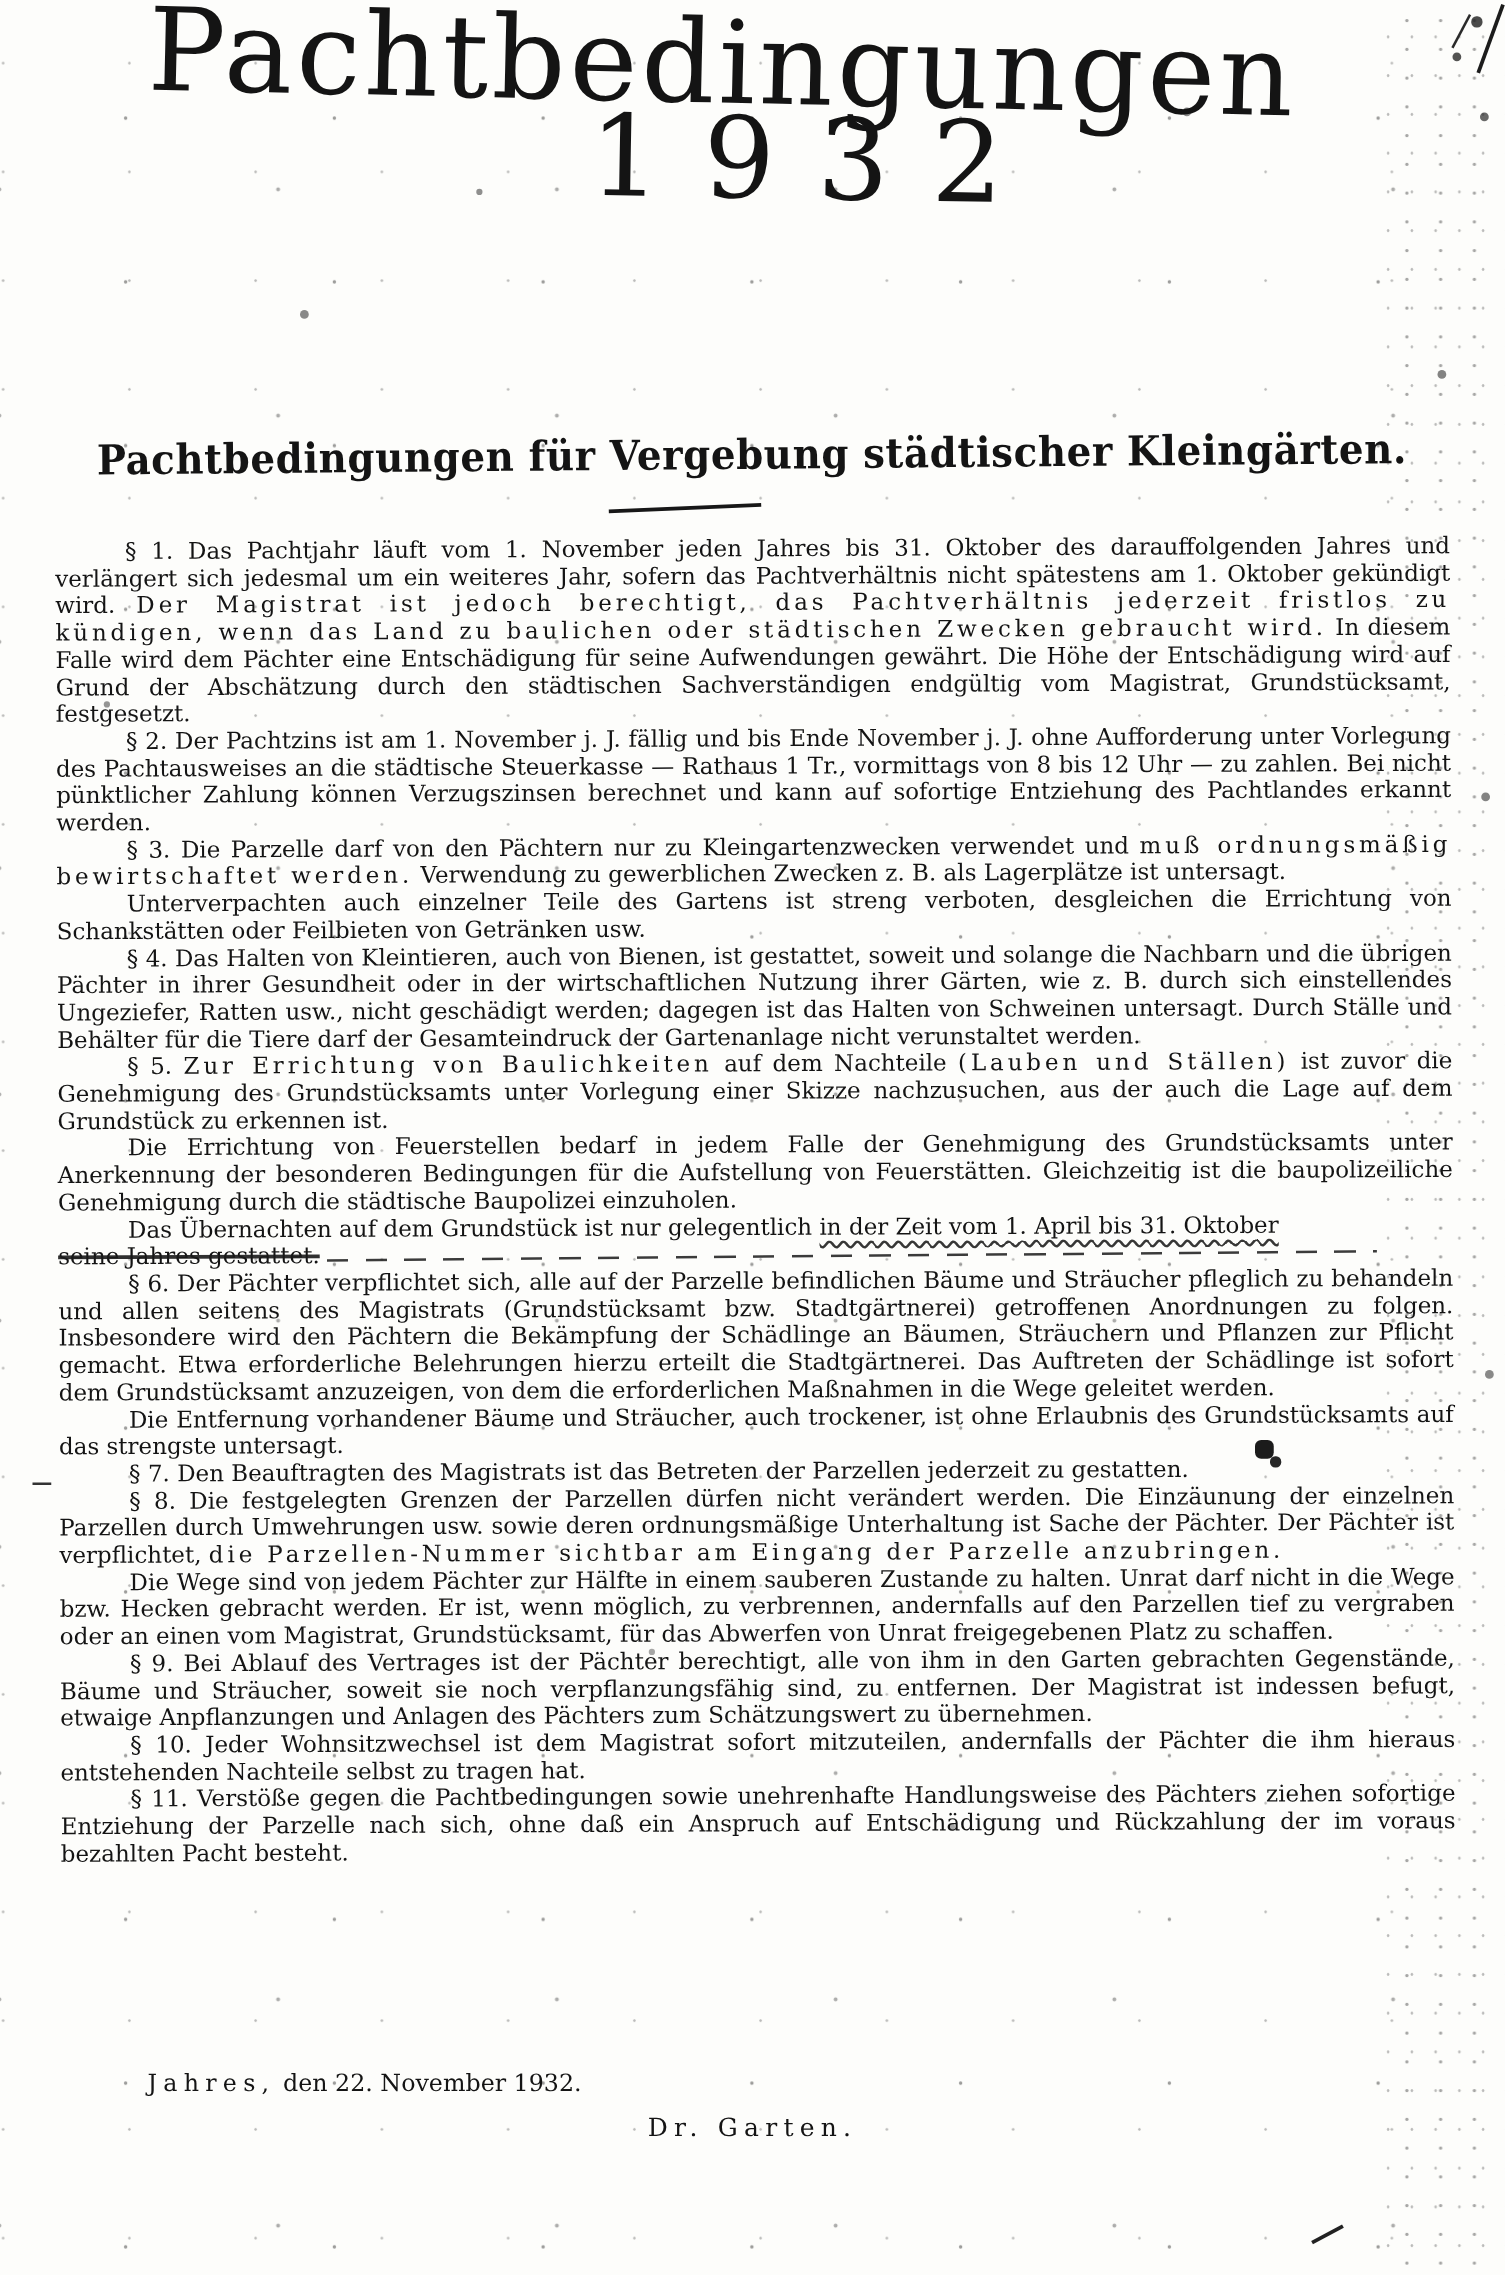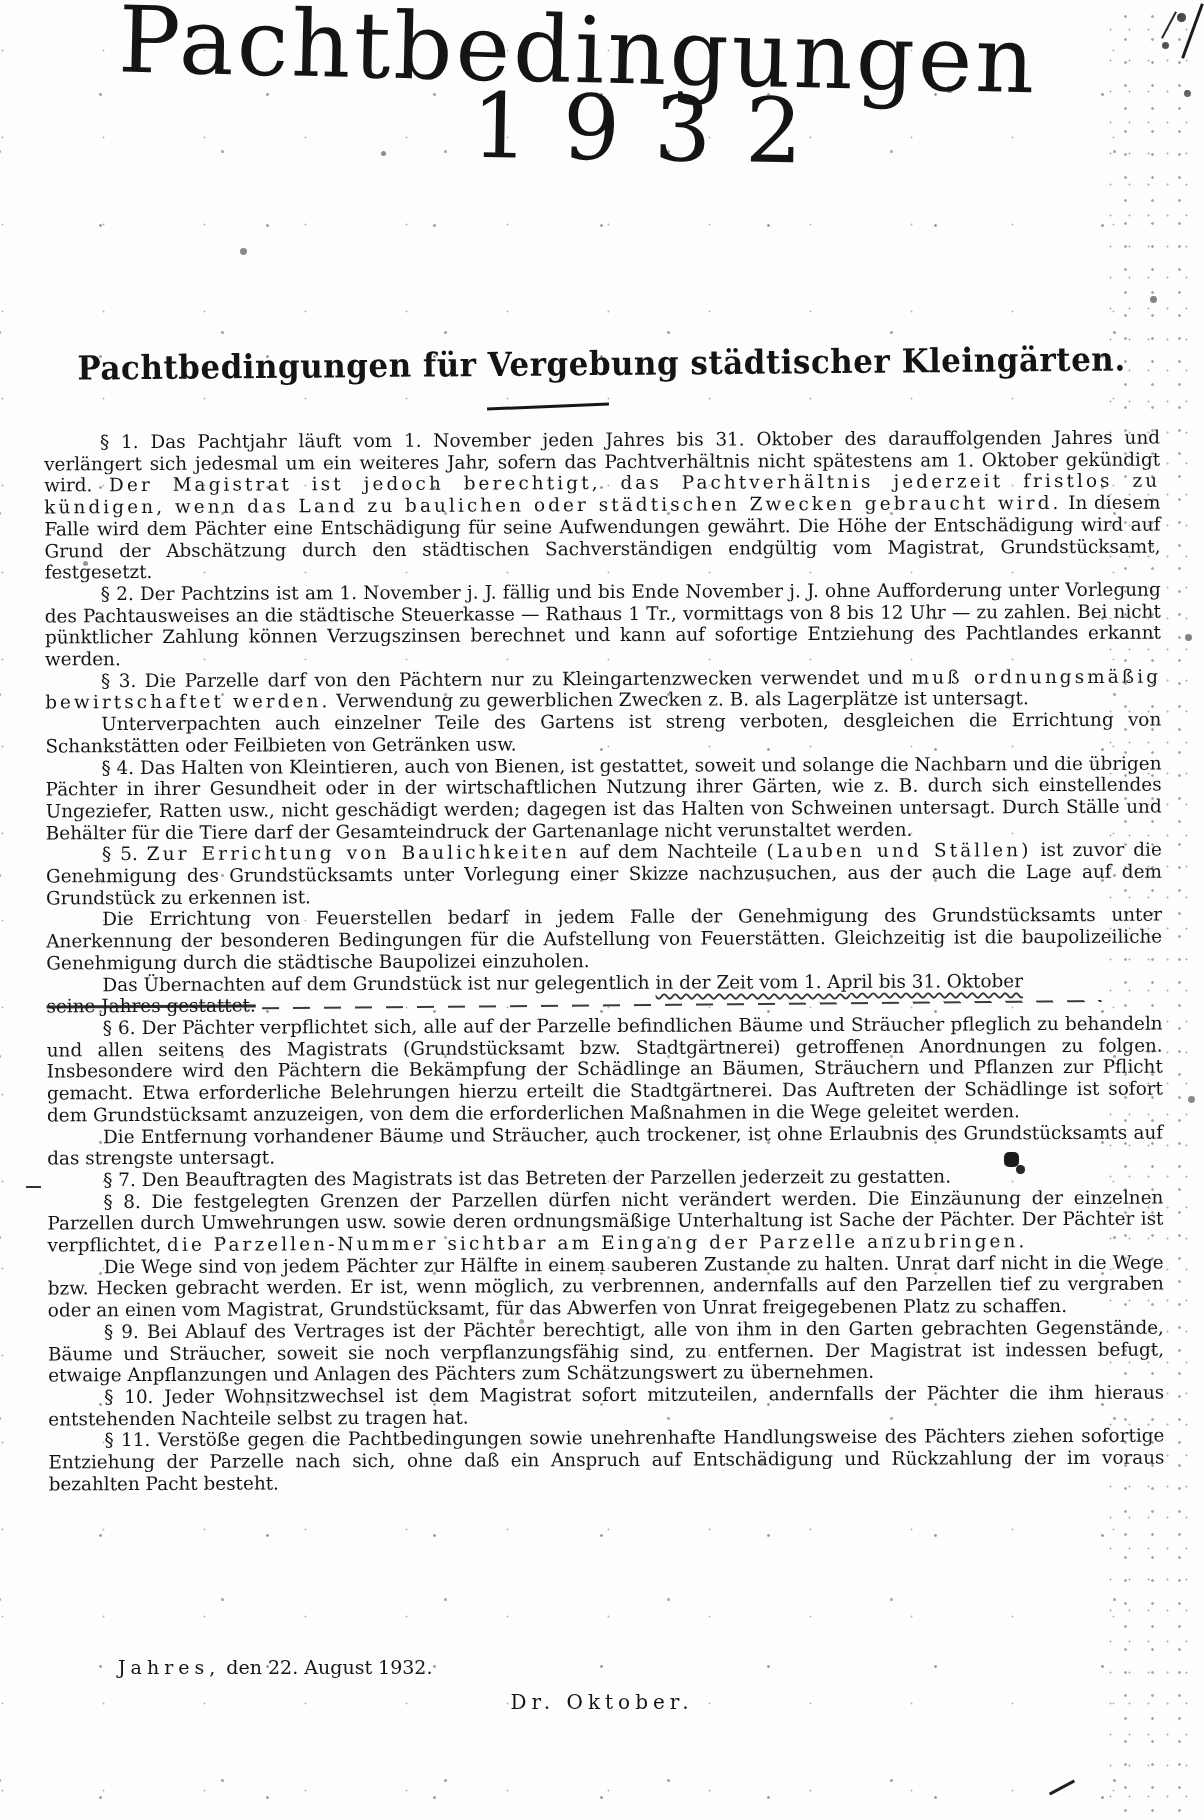--- a/index.html
+++ b/index.html
@@ -130,16 +130,16 @@
       <p class="para"><span class="seg-n">Die Entfernung vorhandener Bäume und Sträucher, auch trockener, ist ohne Erlaubnis des Grundstücksamts auf das strengste untersagt.</span></p>
       <p class="para"><span class="seg-n">§ 7. Den Beauftragten des Magistrats ist das Betreten der Parzellen jederzeit zu gestatten.</span></p>
       <p class="para"><span class="seg-n">§ 8. Die festgelegten Grenzen der Parzellen dürfen nicht verändert werden. Die Einzäunung der einzelnen Parzellen durch Umwehrungen usw. sowie deren ordnungsmäßige Unterhaltung ist Sache der Pächter. Der Pächter ist verpflichtet, </span><span class="seg-sp">die Parzellen-Nummer sichtbar am Eingang der Parzelle anzubringen.</span></p>
       <p class="para"><span class="seg-n">Die Wege sind von jedem Pächter zur Hälfte in einem sauberen Zustande zu halten. Unrat darf nicht in die Wege bzw. Hecken gebracht werden. Er ist, wenn möglich, zu verbrennen, andernfalls auf den Parzellen tief zu vergraben oder an einen vom Magistrat, Grundstücksamt, für das Abwerfen von Unrat freigegebenen Platz zu schaffen.</span></p>
       <p class="para"><span class="seg-n">§ 9. Bei Ablauf des Vertrages ist der Pächter berechtigt, alle von ihm in den Garten gebrachten Gegenstände, Bäume und Sträucher, soweit sie noch verpflanzungsfähig sind, zu entfernen. Der Magistrat ist indessen befugt, etwaige Anpflanzungen und Anlagen des Pächters zum Schätzungswert zu übernehmen.</span></p>
       <p class="para"><span class="seg-n">§ 10. Jeder Wohnsitzwechsel ist dem Magistrat sofort mitzuteilen, andernfalls der Pächter die ihm hieraus entstehenden Nachteile selbst zu tragen hat.</span></p>
       <p class="para"><span class="seg-n">§ 11. Verstöße gegen die Pachtbedingungen sowie unehrenhafte Handlungsweise des Pächters ziehen sofortige Entziehung der Parzelle nach sich, ohne daß ein Anspruch auf Entschädigung und Rückzahlung der im voraus bezahlten Pacht besteht.</span></p>
     </div>
 
   <div class="footer">
-    <div class="date-line"><span class="date-city">Jahres,</span><span> den 22. August 1932.</span></div>
-    <div class="signer-line">Dr. Oktober.</div>
+    <div class="date-line"><span class="date-city">Jahres,</span><span> den 22. November 1932.</span></div>
+    <div class="signer-line">Dr. Garten.</div>
   </div>
 </div>
 
 </body></html>

